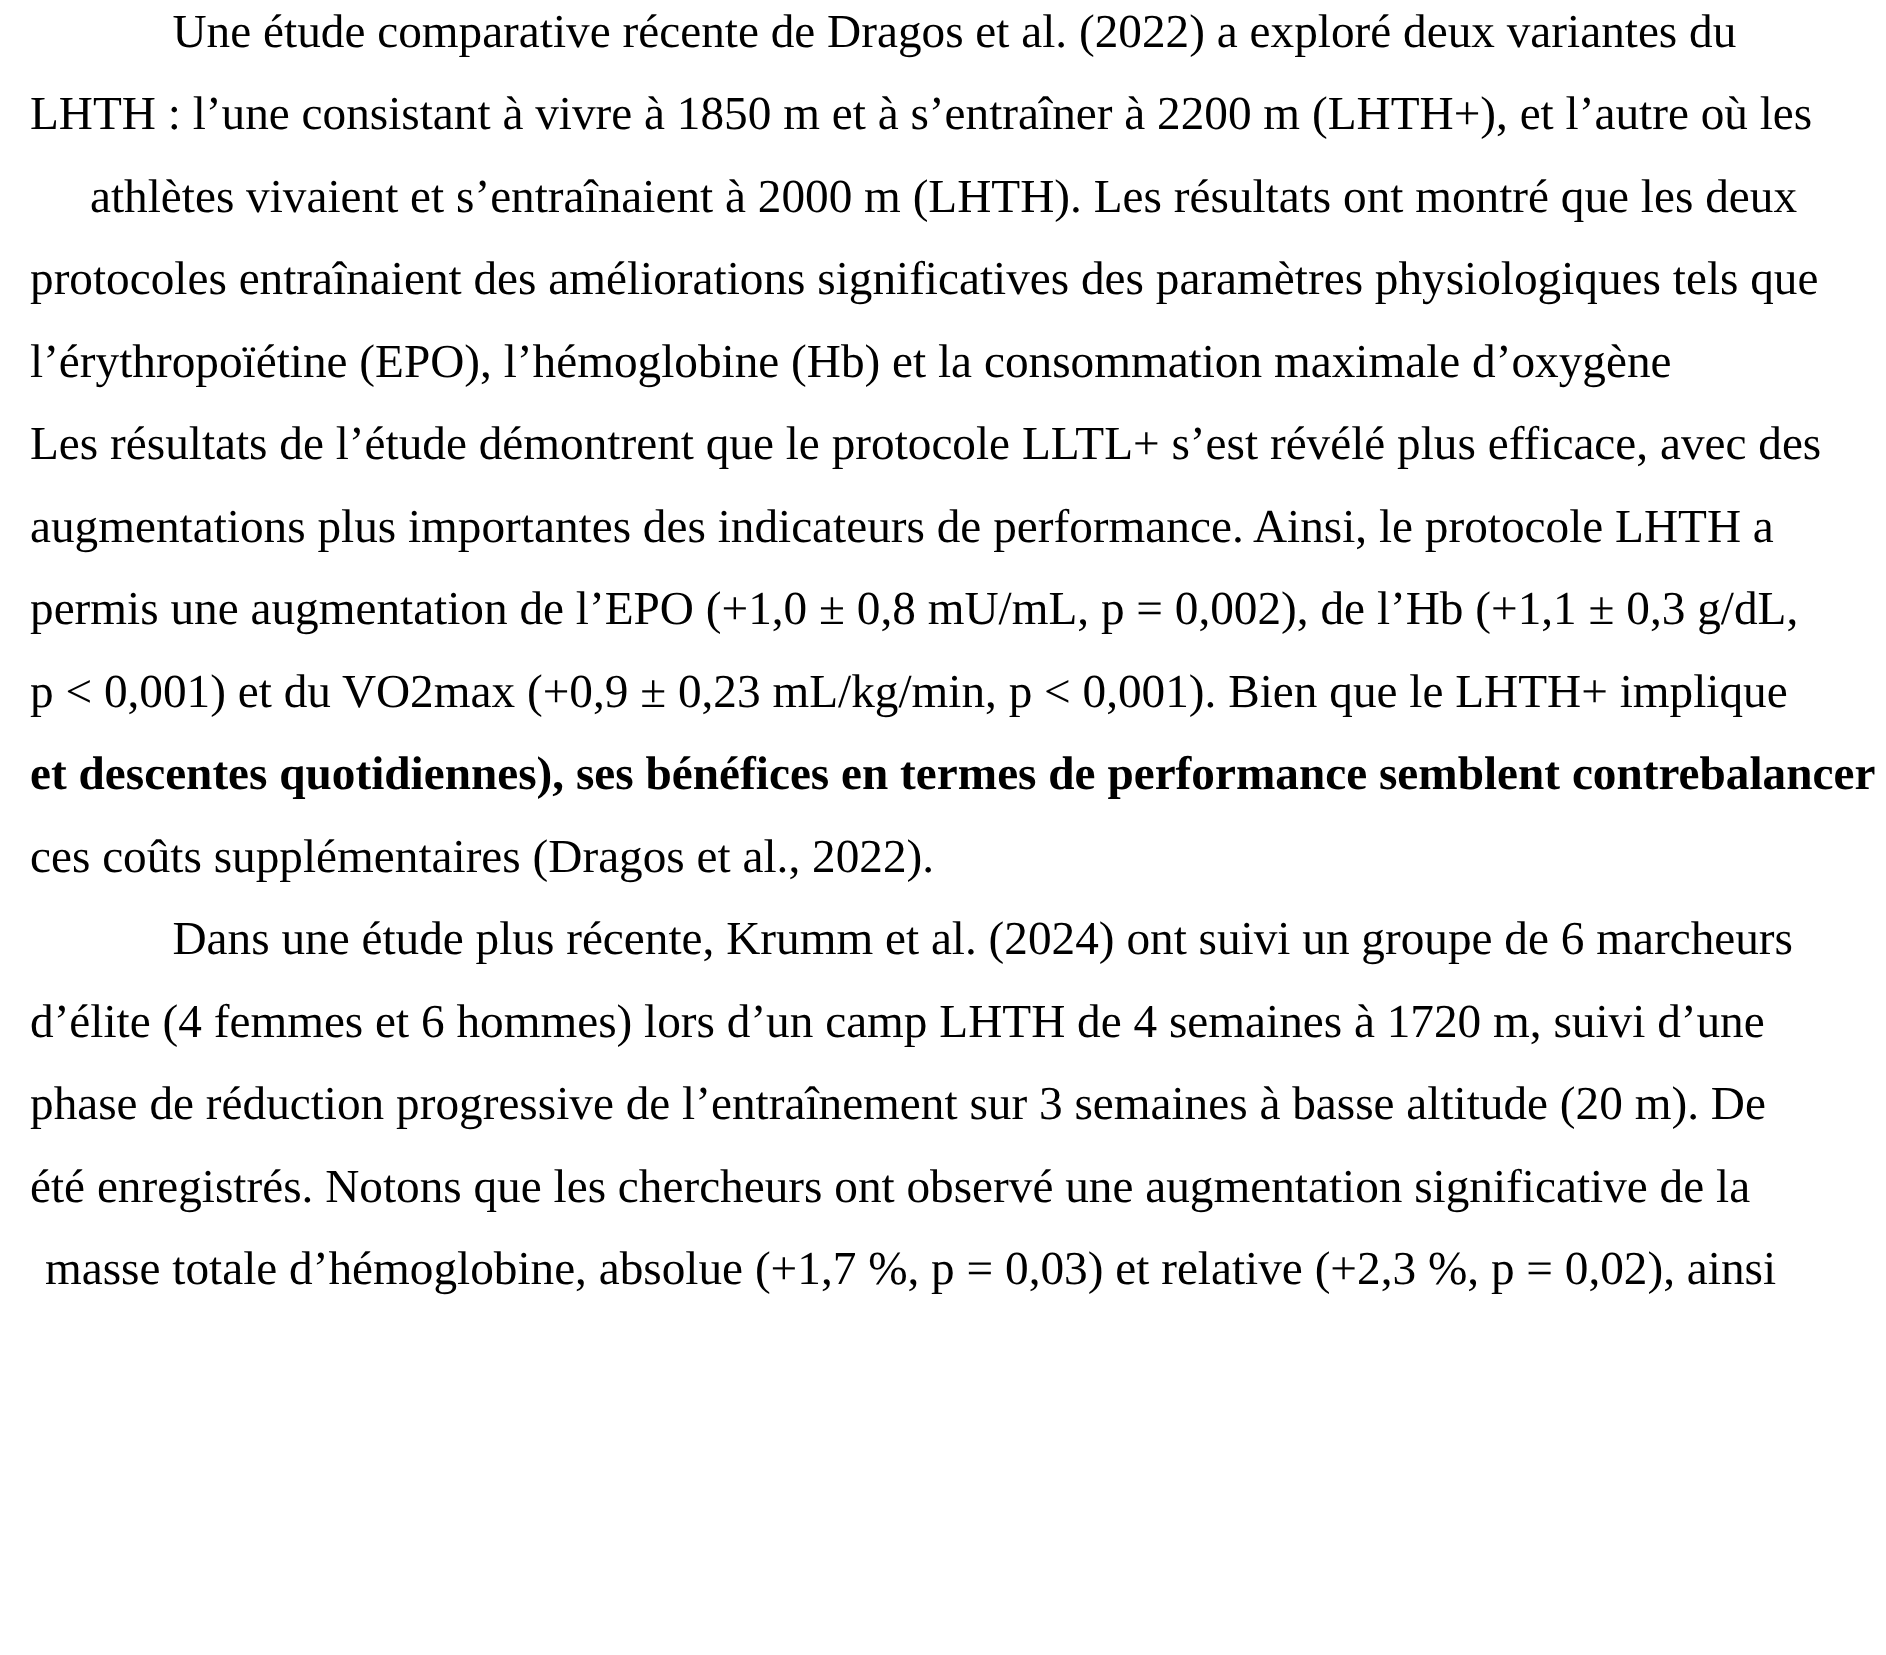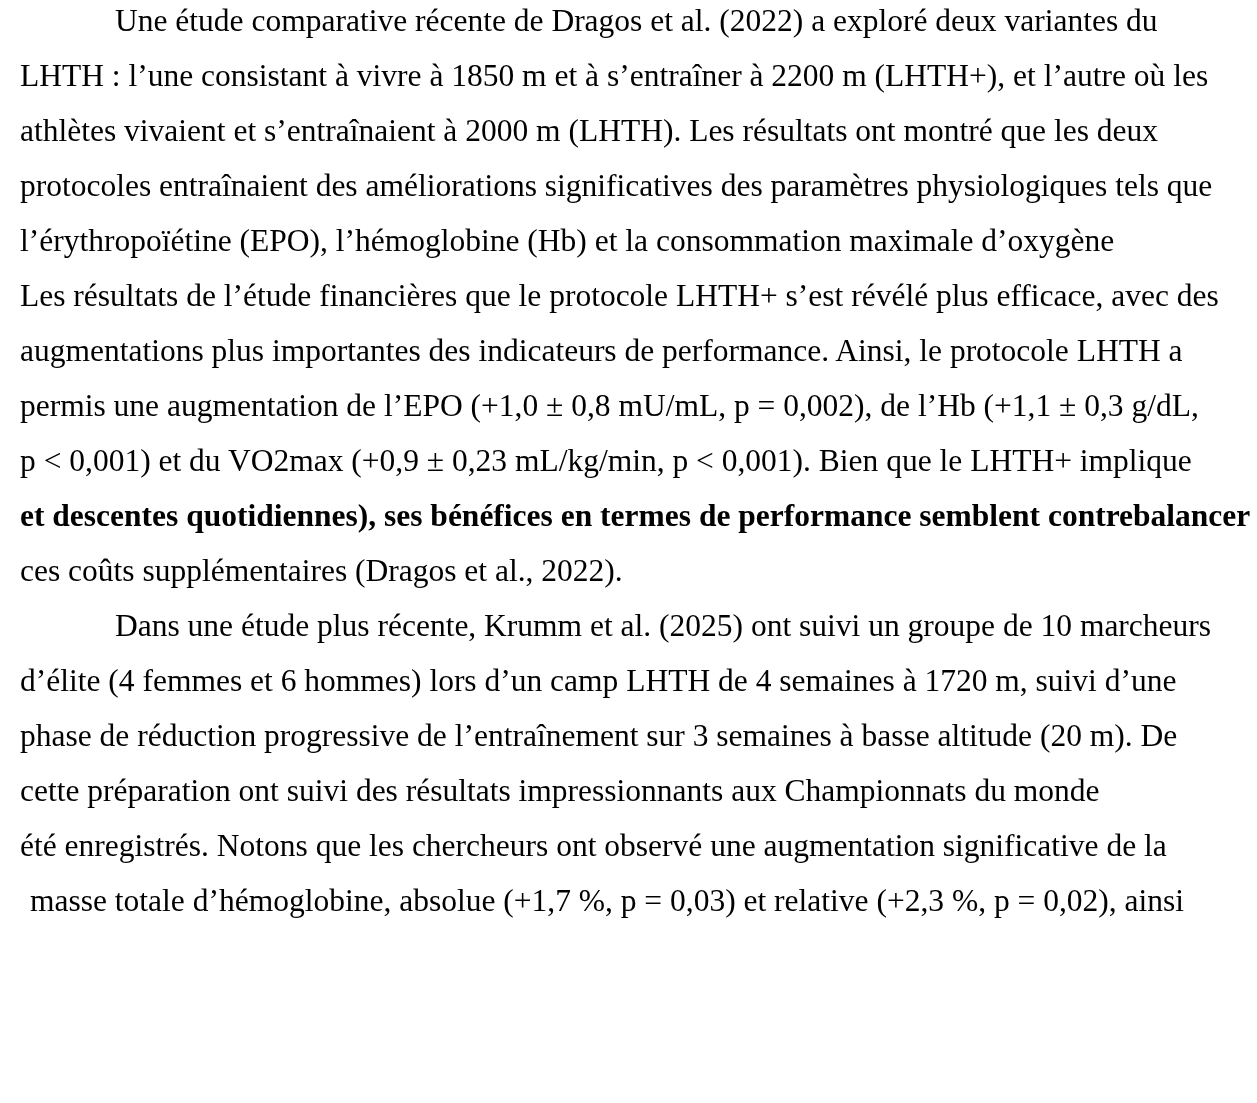--- a/index.html
+++ b/index.html
@@ -32,32 +32,31 @@
   }
 </style>
 </head>
 <body>
 
 <div class="page">
   <main class="doc" id="doc">
       <section>
         <div class="line indent" style="word-spacing: 0px;">Une étude comparative récente de Dragos et al. (2022) a exploré deux variantes du</div>
         <div class="line" style="word-spacing: 0px;">LHTH : l’une consistant à vivre à 1850 m et à s’entraîner à 2200 m (LHTH+), et l’autre où les</div>
-        <div class="line" style="word-spacing: 0px;">athlètes vivaient et s’entraînaient à 2000 m (LHTH). Les résultats ont montré que les deux</div>
+        <div class="line" style="word-spacing: 0px; text-align: center;">athlètes vivaient et s’entraînaient à 2000 m (LHTH). Les résultats ont montré que les deux</div>
         <div class="line" style="word-spacing: 0px;">protocoles entraînaient des améliorations significatives des paramètres physiologiques tels que</div>
         <div class="line" style="word-spacing: 0px;">l’érythropoïétine (EPO), l’hémoglobine (Hb) et la consommation maximale d’oxygène</div>
-        <div class="line" style="word-spacing: 0px;">Les résultats de l’étude financières que le protocole LHTH+ s’est révélé plus efficace, avec des</div>
+        <div class="line" style="word-spacing: 0px;">Les résultats de l’étude démontrent que le protocole LLTL+ s’est révélé plus efficace, avec des</div>
         <div class="line" style="word-spacing: 0px;">augmentations plus importantes des indicateurs de performance. Ainsi, le protocole LHTH a</div>
         <div class="line" style="word-spacing: 0px;">permis une augmentation de l’EPO (+1,0 ± 0,8 mU/mL, p = 0,002), de l’Hb (+1,1 ± 0,3 g/dL,</div>
         <div class="line" style="word-spacing: 0px;">p &lt; 0,001) et du VO2max (+0,9 ± 0,23 mL/kg/min, p &lt; 0,001). Bien que le LHTH+ implique</div>
         <div class="line" style="word-spacing: 0px; font-weight: bold;">et descentes quotidiennes), ses bénéfices en termes de performance semblent contrebalancer</div>
         <div class="line">ces coûts supplémentaires (Dragos et al., 2022).</div>
       </section>
       <section>
-        <div class="line indent" style="word-spacing: 0px;">Dans une étude plus récente, Krumm et al. (2025) ont suivi un groupe de 10 marcheurs</div>
+        <div class="line indent" style="word-spacing: 0px;">Dans une étude plus récente, Krumm et al. (2024) ont suivi un groupe de 6 marcheurs</div>
         <div class="line" style="word-spacing: 0px;">d’élite (4 femmes et 6 hommes) lors d’un camp LHTH de 4 semaines à 1720 m, suivi d’une</div>
         <div class="line" style="word-spacing: 0px;">phase de réduction progressive de l’entraînement sur 3 semaines à basse altitude (20 m). De</div>
-        <div class="line" style="word-spacing: 0px;">cette préparation ont suivi des résultats impressionnants aux Championnats du monde</div>
         <div class="line" style="word-spacing: 0px;">été enregistrés. Notons que les chercheurs ont observé une augmentation significative de la</div>
         <div class="line" style="word-spacing: 0px; margin-left: 10px;">masse totale d’hémoglobine, absolue (+1,7 %, p = 0,03) et relative (+2,3 %, p = 0,02), ainsi</div>
       </section>
     </main>
 </div>
 
 </body></html>

